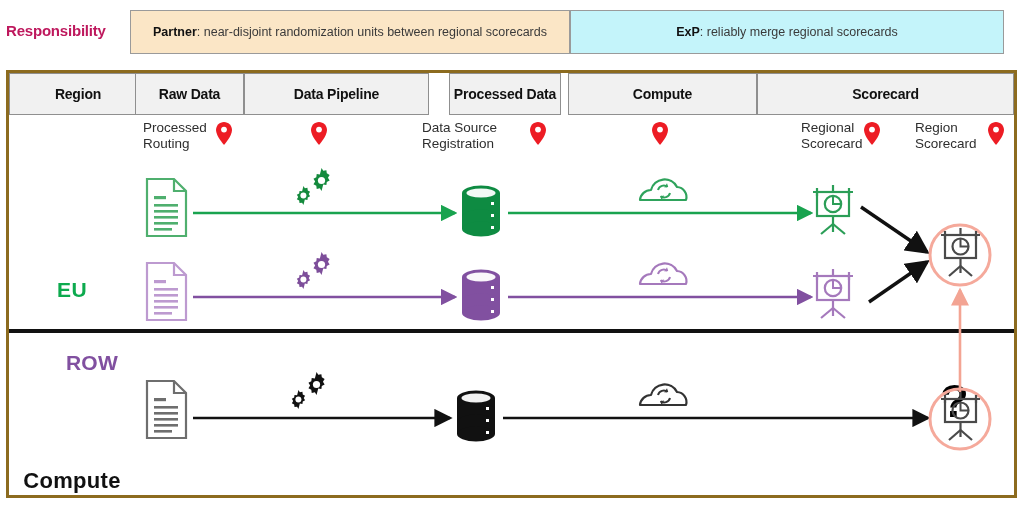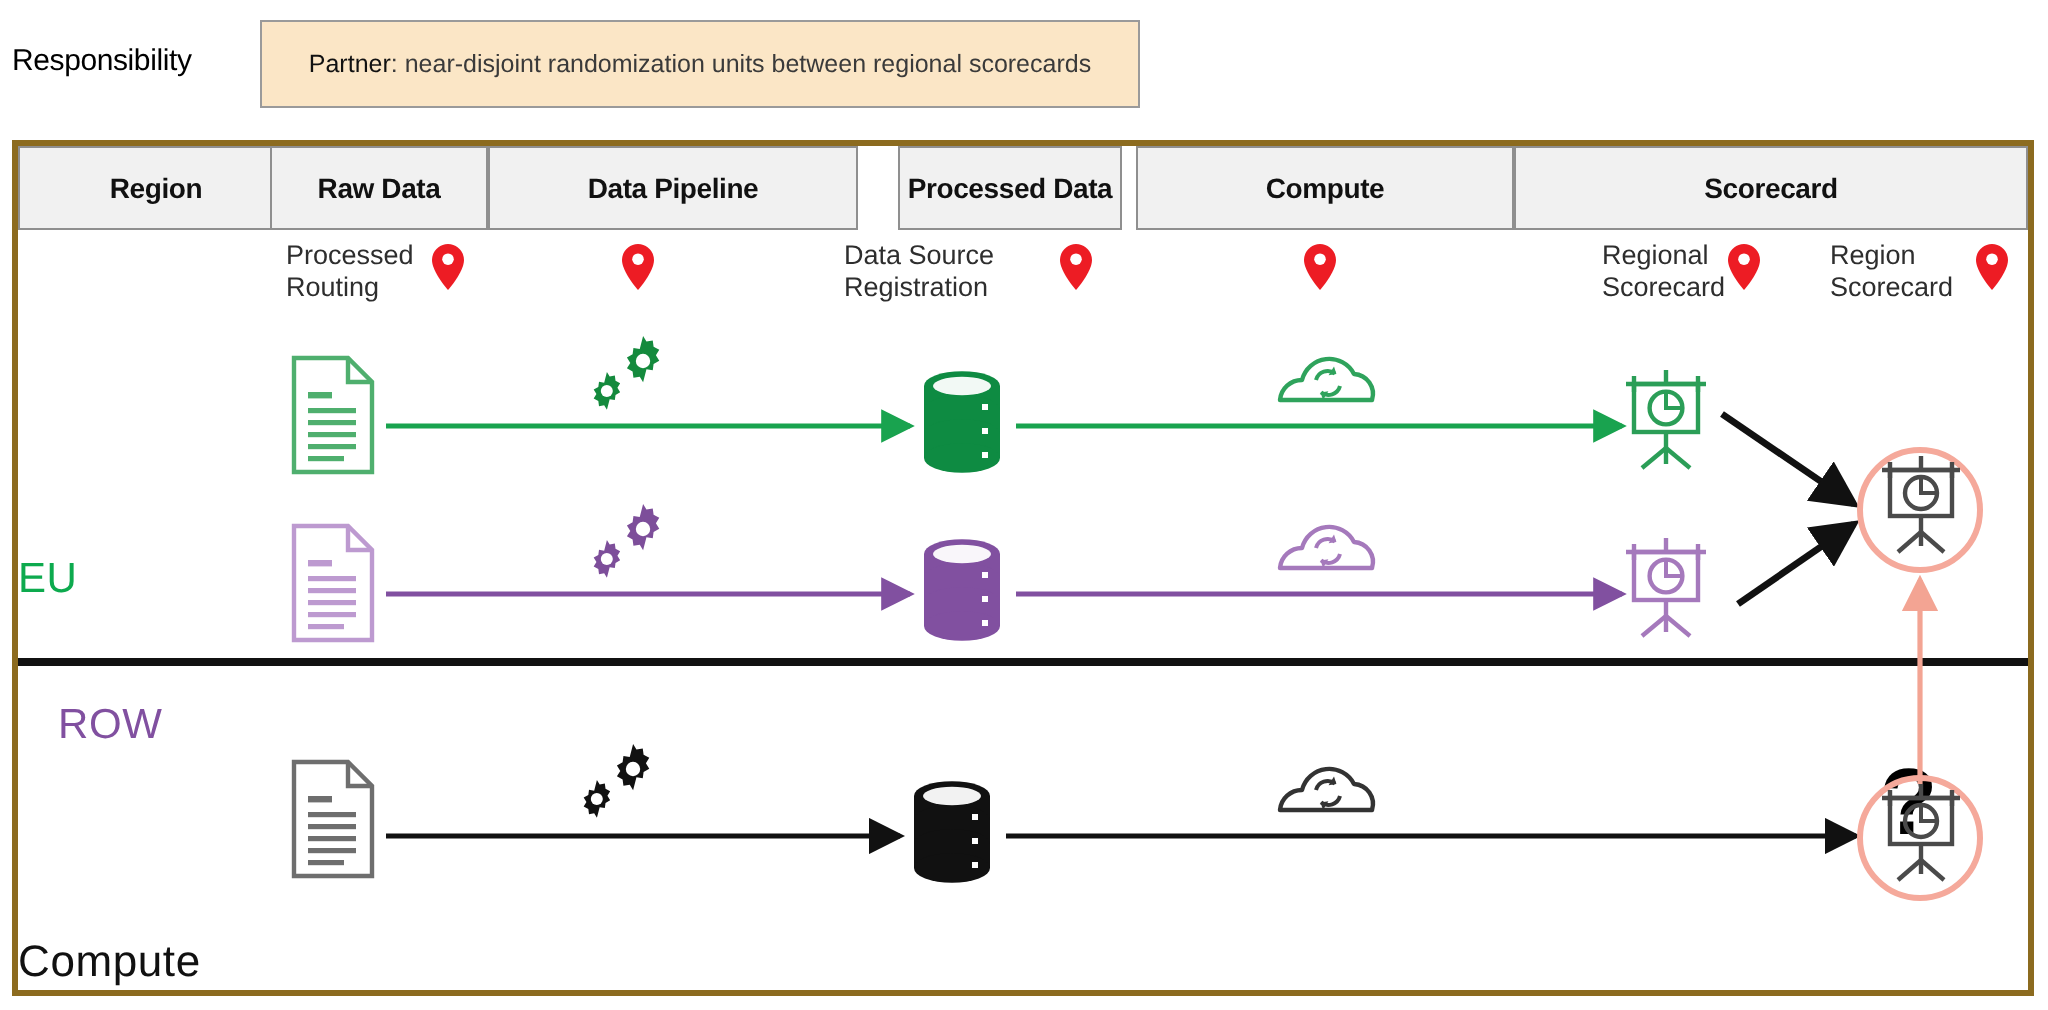--- a/index.html
+++ b/index.html
@@ -2,45 +2,45 @@
 <html><head>
 <meta charset="utf-8">
 <style>
   html,body{margin:0;padding:0;background:#ffffff;}
   body{width:1024px;height:505px;position:relative;overflow:hidden;
        font-family:"Liberation Sans","DejaVu Sans",sans-serif;color:#1a1a1a;}
 
   
   #responsibility-banner{position:absolute;left:0;top:4px;width:1024px;height:56px;}
   #responsibility-label{position:absolute;left:6px;top:18px;width:118px;
-      font-size:15px;font-weight:normal;color:#000000;text-align:left;letter-spacing:-.2px;}
+      font-size:15px;font-weight:bold;color:#be185d;text-align:left;letter-spacing:-.2px;}
   .resp-cell{position:absolute;top:6px;height:44px;border:1px solid #9a9a9a;
       box-sizing:border-box;display:flex;align-items:center;justify-content:center;
       text-align:center;font-size:12.5px;line-height:15px;color:#3a3a3a;padding:0 8px;}
   #responsibility-partner{left:130px;width:440px;background:#FBE6C6;}
   #responsibility-exp{left:570px;width:434px;background:#C4F4FA;}
-  .resp-cell b{color:#111;font-weight:normal;}
+  .resp-cell b{color:#111;font-weight:bold;}
 
   
   #pipeline-table{position:absolute;left:6px;top:70px;width:1011px;height:428px;
       border:3px solid #8C6B1F;box-sizing:border-box;background:#fff;}
 
   
   #table-header{position:absolute;left:0;top:0;width:100%;height:42px;}
   .col-head{position:absolute;top:0;height:42px;box-sizing:border-box;
       background:#F1F1F1;border:1px solid #8f8f8f;
       display:flex;align-items:center;justify-content:center;
       font-size:14px;font-weight:bold;color:#111;letter-spacing:-.2px;}
 
   
   #group-divider{position:absolute;left:0;top:256px;width:100%;height:4px;background:#111;}
 
   
-  .region-label{position:absolute;left:0;width:126px;text-align:left;
-      font-size:21px;font-weight:normal;letter-spacing:.3px;}
+  .region-label{position:absolute;left:0;width:126px;text-align:center;
+      font-size:21px;font-weight:bold;letter-spacing:.3px;}
   #region-label-eu{top:205px;color:#0DAA4E;}
   #region-label-row{top:278px;color:#8150A0;margin-left:20px;}
   #region-label-global{top:395px;color:#111;font-size:22px;}
 
   
   .ckpt-caption{position:absolute;font-size:13.5px;line-height:16px;color:#2e2e2e;}
 
   
   #merge-question-mark{position:absolute;left:931px;top:304px;
       font-size:47px;font-weight:bold;color:#000;line-height:1;
@@ -54,20 +54,25 @@
 
 <div id="responsibility-banner">
   <div id="responsibility-label">Responsibility</div>
 
   <div class="resp-cell" id="responsibility-partner">
     <span>
       <b>Partner</b><span>: near-disjoint randomization units between regional scorecards</span>
     </span>
   </div>
 
+  <div class="resp-cell" id="responsibility-exp">
+    <span>
+      <b>ExP</b><span>: reliably merge regional scorecards</span>
+    </span>
+  </div>
 </div>
 
 <div id="pipeline-table">
 
   <div id="table-header">
     <div class="col-head" style="left:0px;width:138px">Region</div>
     <div class="col-head" style="left:126px;width:109px">Raw Data</div>
     <div class="col-head" style="left:235px;width:185px">Data Pipeline</div>
     <div class="col-head" style="left:440px;width:112px">Processed Data</div>
     <div class="col-head" style="left:559px;width:189px">Compute</div>

